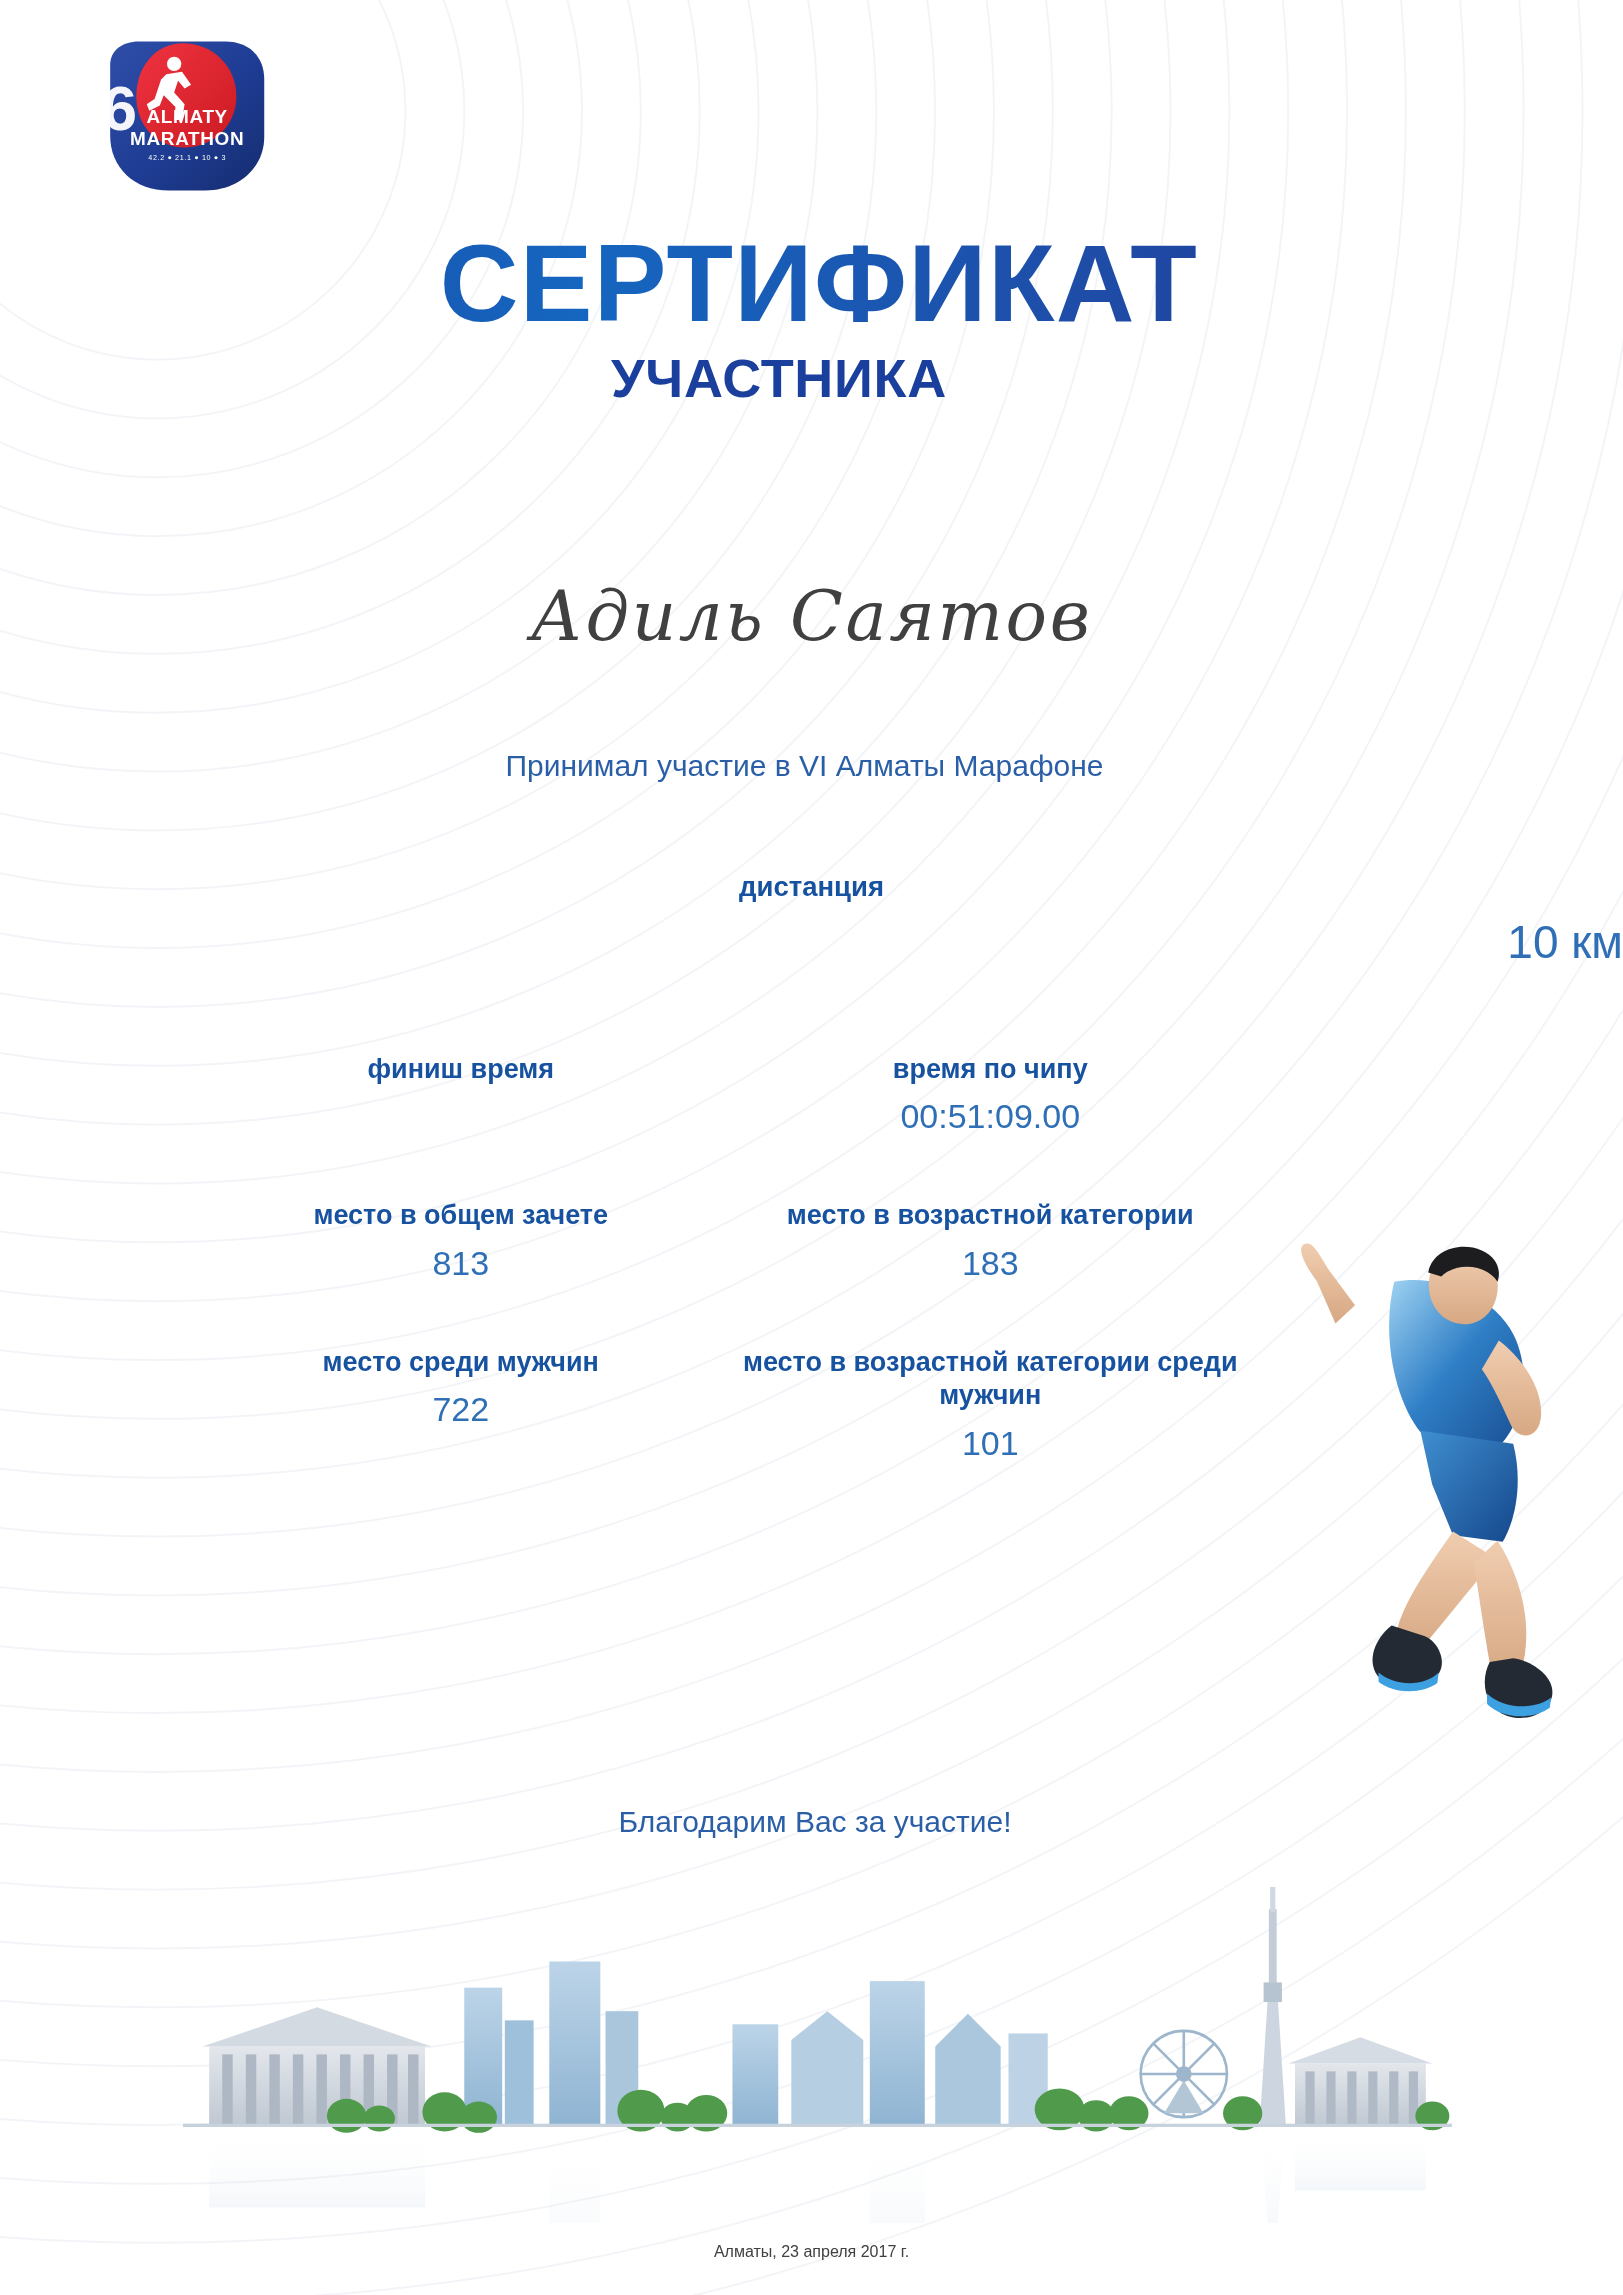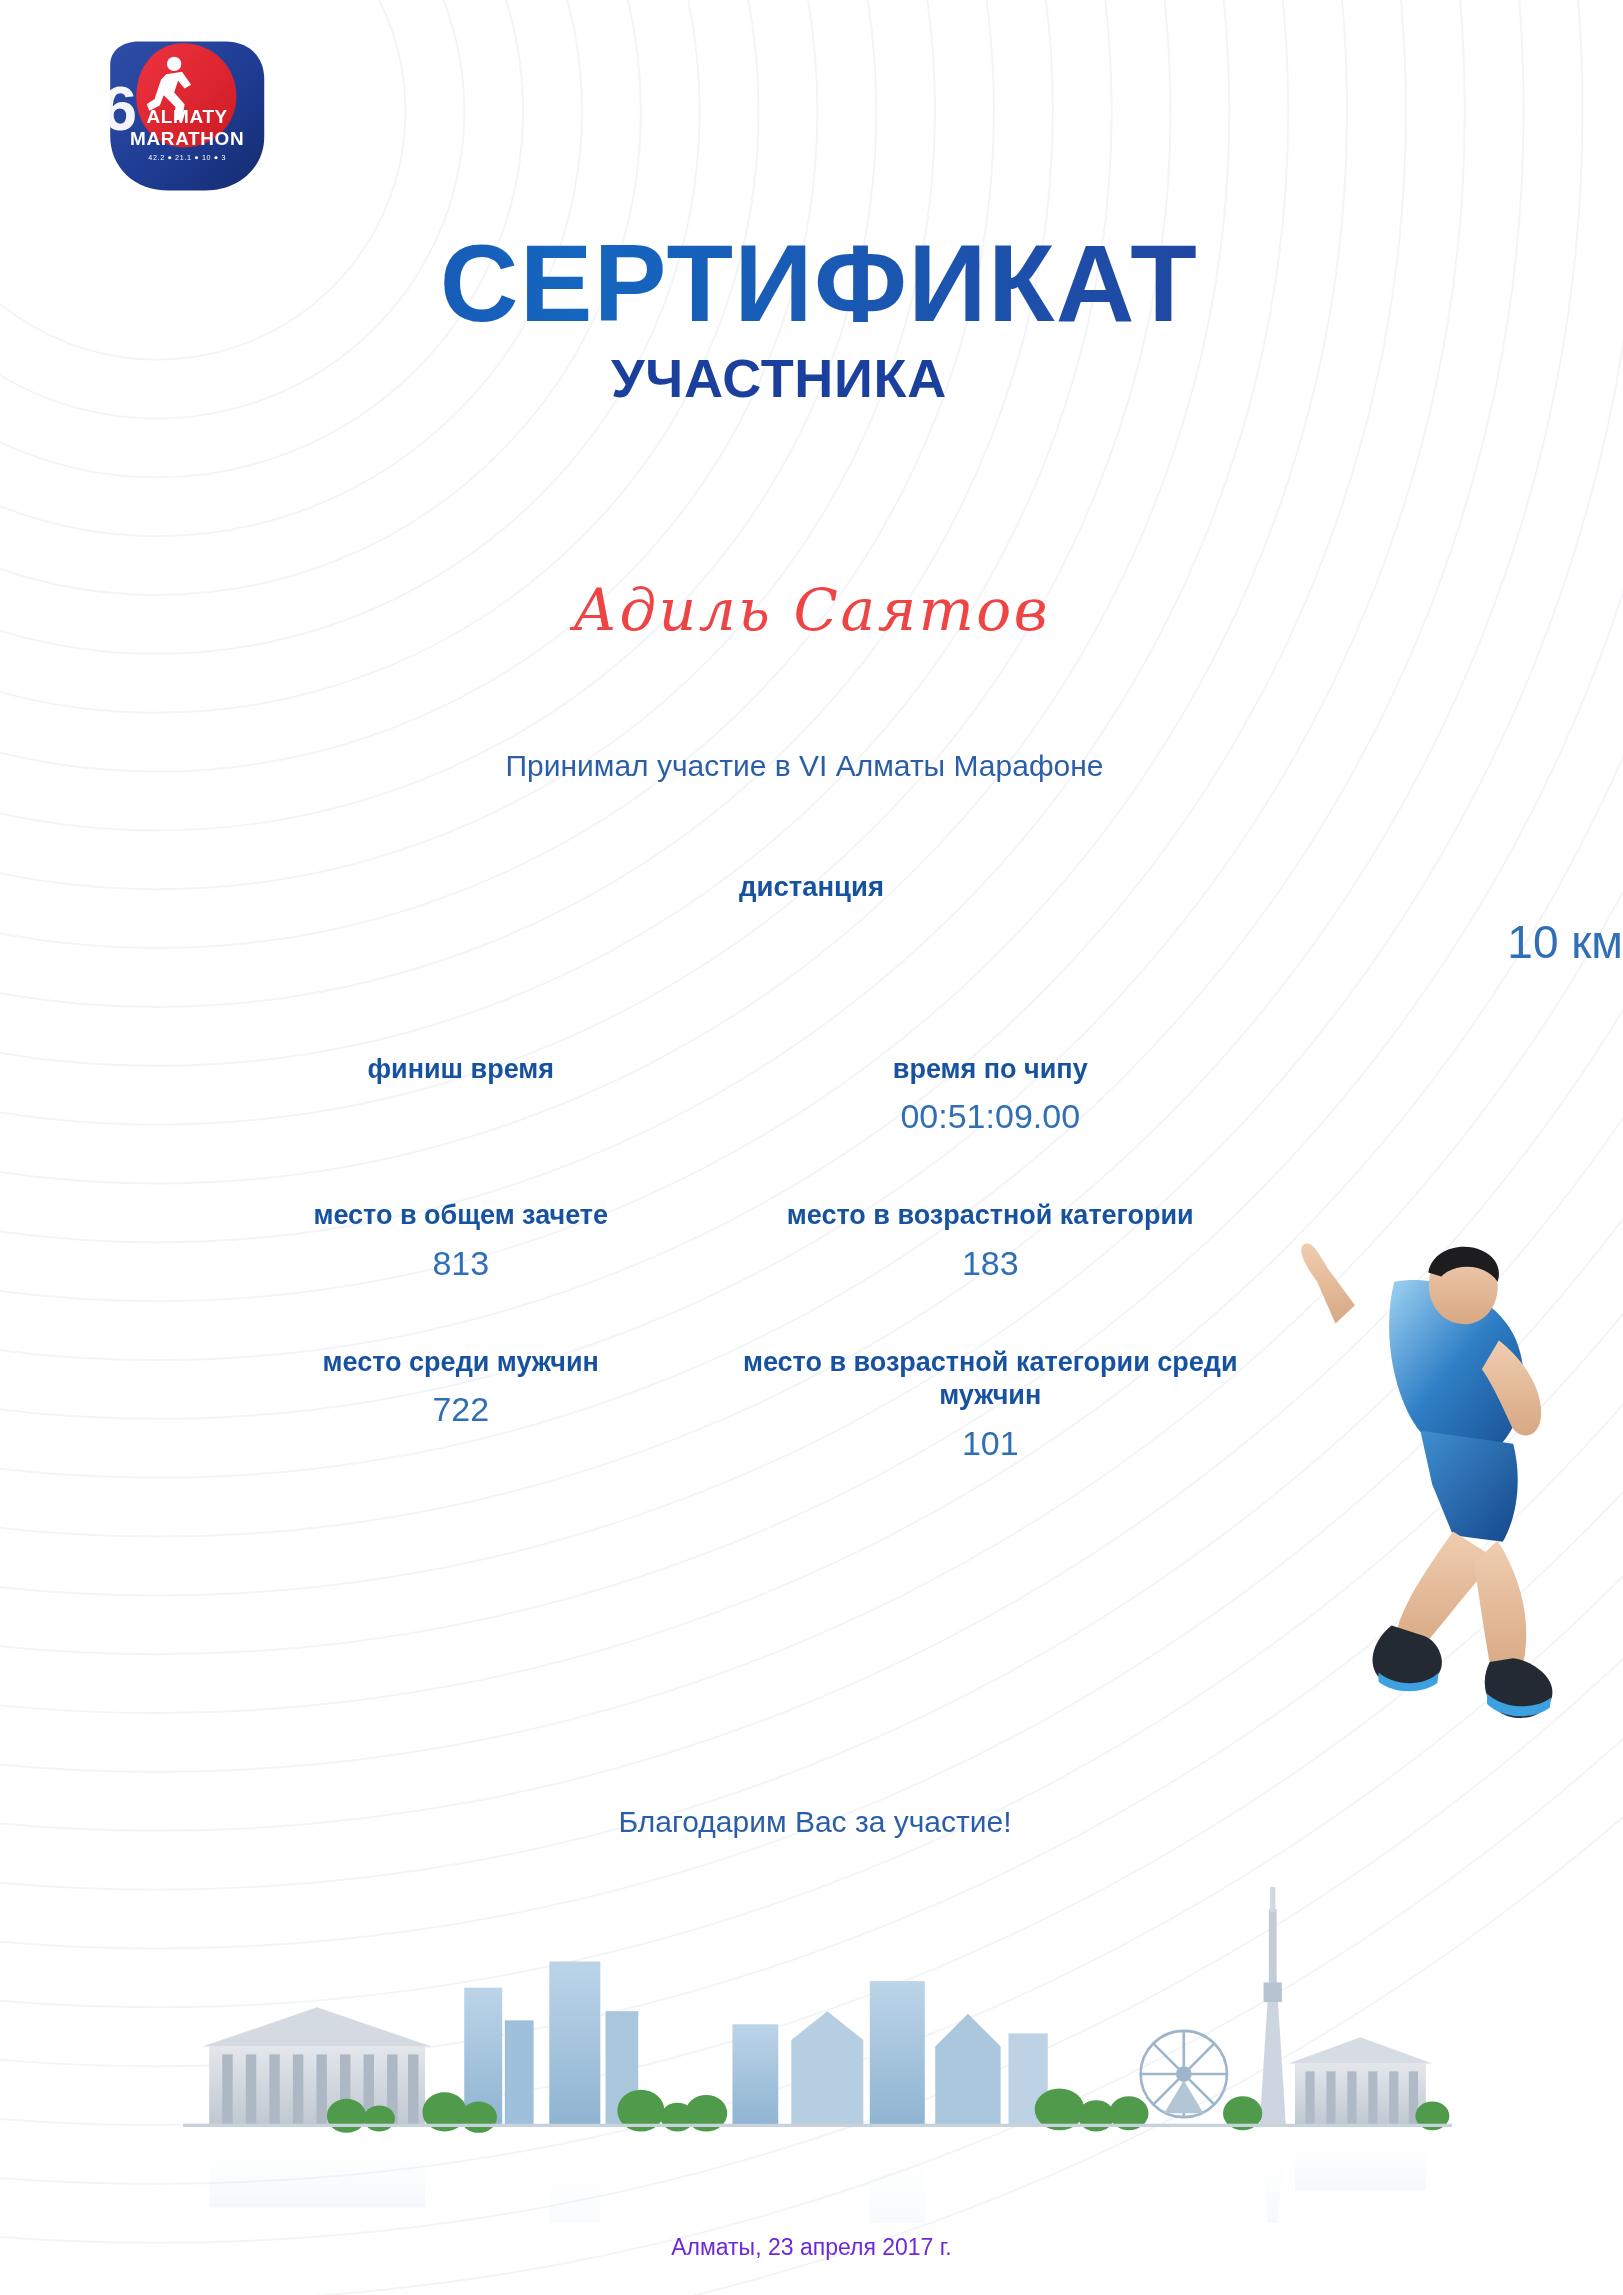--- a/index.html
+++ b/index.html
@@ -64,22 +64,22 @@
   }
 
   
   .name {
     position: absolute;
     left: 0; right: 0;
     top: 576px;
     text-align: center;
     font-family: "DejaVu Serif", serif;
     font-style: italic;
-    font-size: 58px;
-    color: #ef4444;
+    font-size: 69px;
+    color: #404040;
     letter-spacing: 2.6px;
   }
 
   .subtitle {
     position: absolute;
     left: 0; right: 14px;
     top: 749px;
     text-align: center;
     font-size: 30px;
     color: #2a5fa8;
@@ -138,22 +138,22 @@
     font-size: 30px;
     color: #2a5fa8;
   }
 
   
   .place-date {
     position: absolute;
     left: 0; right: 0;
     bottom: 34px;
     text-align: center;
-    font-size: 23px;
-    color: #6d28d9;
+    font-size: 16px;
+    color: #404040;
   }
 
   .runner {
     position: absolute;
     right: 0;
     top: 1236px;
     width: 366px;
     height: 543px;
   }
 

